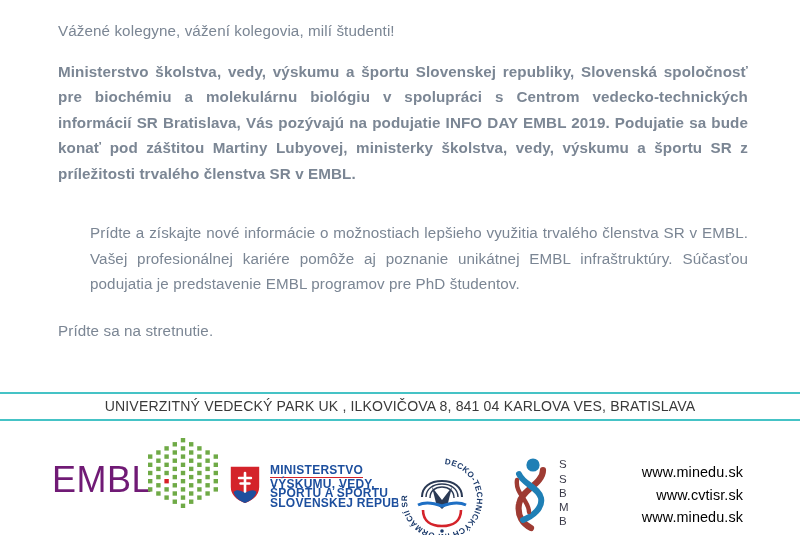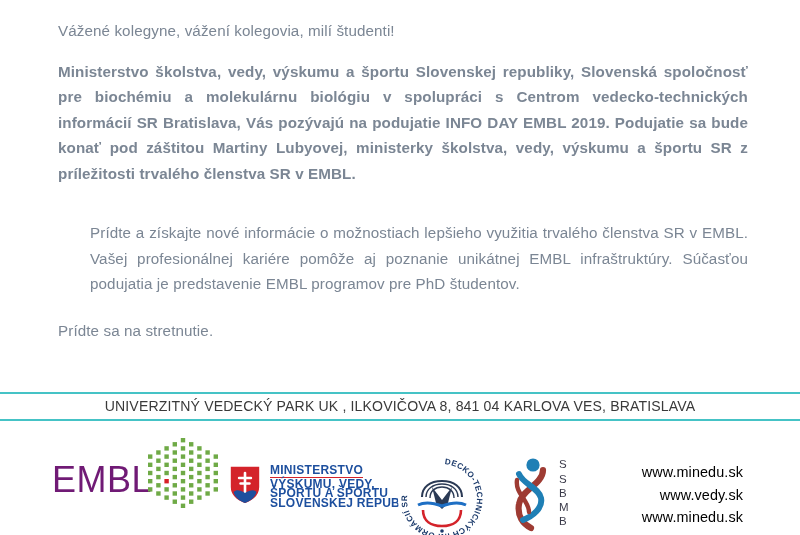--- a/index.html
+++ b/index.html
@@ -317,18 +317,18 @@
         <div>S</div>
         <div>S</div>
         <div>B</div>
         <div>M</div>
         <div>B</div>
       </div>
     </div>
 
     <div class="urls">
       <div>www.minedu.sk</div>
-      <div>www.vedy.sk</div>
+      <div>www.cvtisr.sk</div>
       <div>www.minedu.sk</div>
     </div>
 
   </div>
 </div>
 
 </body></html>

